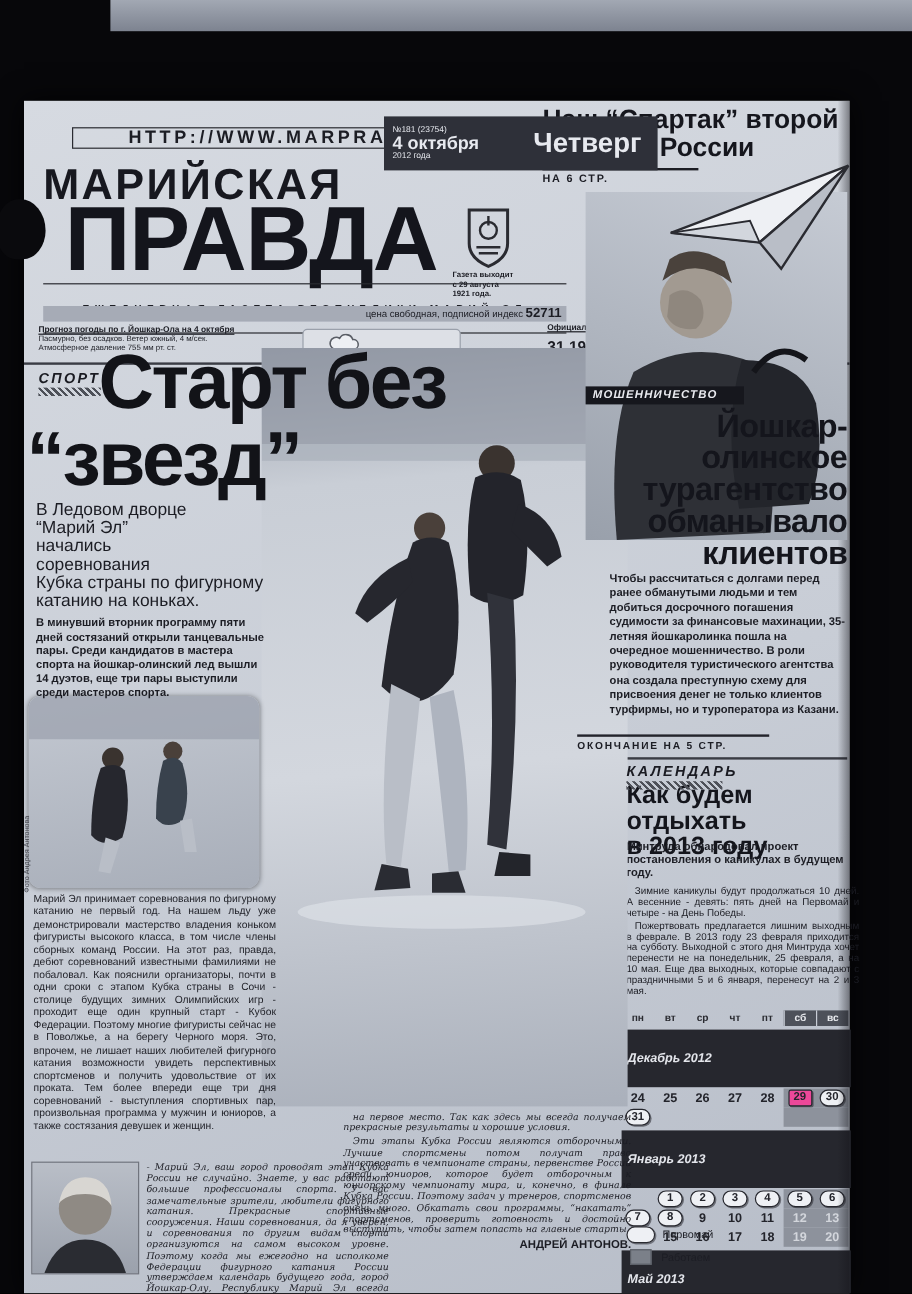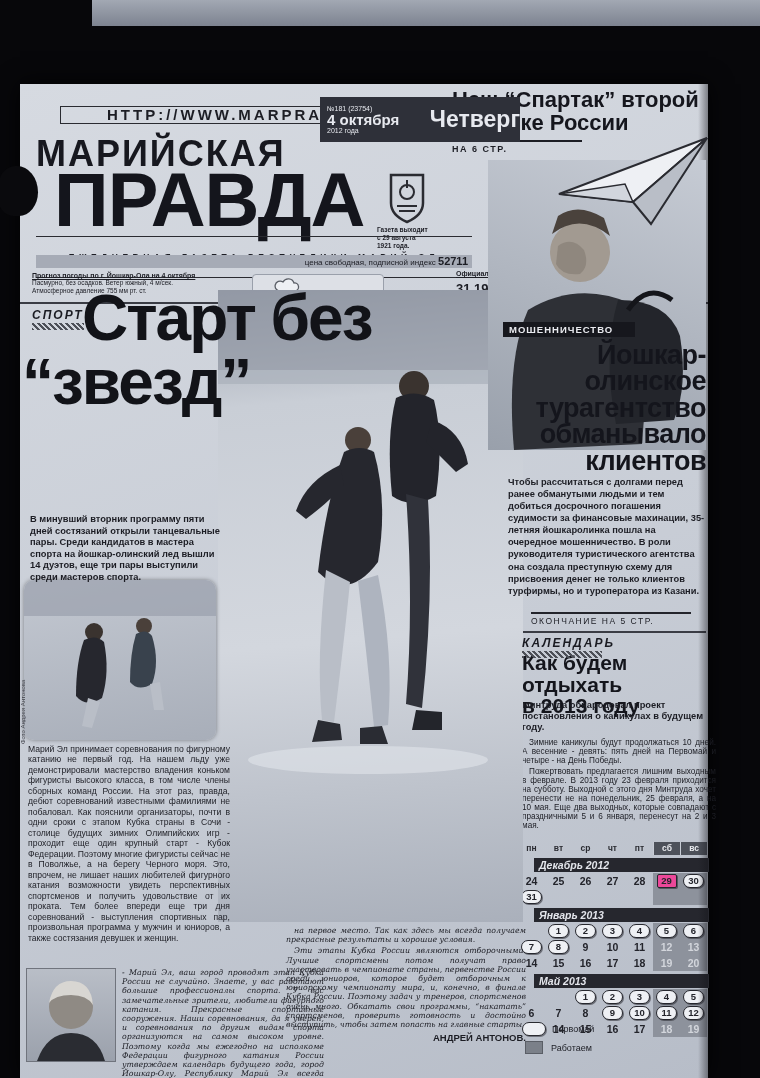--- a/index.html
+++ b/index.html
@@ -12,27 +12,27 @@
          box-shadow:0 0 22px rgba(0,0,0,.85);}
   .paper::after{content:"";position:absolute;right:0;top:0;width:10px;height:100%;
                 background:linear-gradient(to right,rgba(0,0,0,0),rgba(20,20,25,.45));}
   .abs{position:absolute;}
   .pre{white-space:pre-line;}
   .scan-blob{left:-22px;top:82px;width:40px;height:50px;background:#0a0a0d;border-radius:45% 55% 50% 40%;z-index:6;}
 
   
   .url-box{left:40px;top:22px;width:256px;height:16px;border:1.5px solid #2a2b31;
            font-size:15px;font-weight:bold;letter-spacing:3px;text-align:left;line-height:16px;padding-left:46px;}
-  .issue-box{left:300px;top:13px;width:200px;height:45px;background:#2e3039;color:#e7e9ef;
+  .issue-box{left:300px;top:13px;width:228px;height:45px;background:#2e3039;color:#e7e9ef;
              display:flex;align-items:center;z-index:2;}
   .issue-left{padding-left:7px;width:104px;}
   .issue-no{font-size:7px;}
   .issue-date{font-size:15px;font-weight:bold;line-height:1.05;}
   .issue-year{font-size:7px;}
-  .issue-day{flex:1;font-size:23px;font-weight:bold;text-align:right;}
+  .issue-day{flex:1;font-size:23px;font-weight:bold;text-align:center;}
   .brand1{left:16px;top:52px;font-size:36px;font-weight:800;letter-spacing:2px;color:#17181f;line-height:1;}
   .brand2{left:34px;top:78px;font-size:76px;font-weight:800;letter-spacing:-1px;color:#14151c;line-height:1;}
   .emblem{left:365px;top:88px;width:44px;height:52px;}
   .emblem-cap{left:357px;top:142px;width:96px;font-size:6.5px;font-weight:bold;line-height:1.25;}
   .tagline{left:16px;top:152px;width:436px;border-top:1.5px solid #2a2b31;border-bottom:1.5px solid #2a2b31;
            padding:15px 0;font-size:8.5px;font-weight:bold;letter-spacing:4.5px;text-align:center;}
   .price-strip{left:16px;top:171px;width:436px;height:13px;background:#a6abb6;font-size:8px;
                text-align:right;line-height:13px;padding-right:4px;box-sizing:border-box;}
   .price-strip b{font-size:11px;}
 
@@ -88,42 +88,42 @@
   .quote1{left:102px;top:884px;width:202px;font-size:7.8px;line-height:1.18;z-index:3;
           font-family:"DejaVu Serif",serif;font-style:italic;text-align:justify;}
   .quote2{left:266px;top:842px;width:240px;font-size:7.8px;line-height:1.18;z-index:3;
           font-family:"DejaVu Serif",serif;font-style:italic;text-align:justify;}
   .quote2 p{margin:0 0 2px 0;text-indent:8px;}
   .byline{text-align:right;font-family:"Liberation Sans",sans-serif;font-style:normal;
           font-weight:bold;font-size:9.5px;margin-top:3px;}
 
   
   .fraud-label{left:468px;top:238px;width:132px;background:#16171d;color:#e9eaef;font-size:9.5px;
-               font-weight:bold;letter-spacing:1px;padding:2px 6px;z-index:4;box-sizing:border-box;margin-left:15px;}
+               font-weight:bold;font-style:italic;letter-spacing:1px;padding:2px 6px;z-index:4;box-sizing:border-box;}
   .fraud-headline{left:470px;top:258px;width:216px;font-size:27px;font-weight:800;line-height:.98;
                   text-align:right;letter-spacing:-.5px;color:#14151c;z-index:4;}
   .fraud-body{left:488px;top:392px;width:198px;font-size:9.3px;font-weight:bold;line-height:1.3;z-index:4;}
-  .okonchanie{left:511px;top:528px;width:160px;border-top:2px solid #23242b;padding-top:2px;
-              font-size:8.5px;font-weight:normal;letter-spacing:1.5px;z-index:4;}
+  .okonchanie{left:461px;top:528px;width:160px;border-top:2px solid #23242b;padding-top:2px;
+              font-size:8.5px;font-weight:bold;letter-spacing:1.5px;z-index:4;}
   .col-divider{left:488px;top:547px;width:198px;height:2px;background:#3a3c44;}
 
   
   .cal-label{left:502px;top:552px;width:80px;z-index:4;}
   .cal-headline{left:502px;top:568px;width:200px;font-size:21px;font-weight:800;line-height:1.03;color:#14151c;}
   .cal-subhead{left:502px;top:616px;width:190px;font-size:9.3px;font-weight:bold;line-height:1.2;}
   .cal-body{left:502px;top:654px;width:194px;font-size:8.2px;line-height:1.1;text-align:justify;}
   .cal-body p{margin:0 0 2px 0;text-indent:7px;}
 
   .cal-table{left:498px;top:758px;width:191px;}
   .cal-wd-row,.cal-row{display:flex;}
   .cal-wd{width:27px;height:13px;font-size:8.5px;font-weight:bold;text-align:center;line-height:13px;
           color:#2a2b31;margin-right:0;}
   .cal-wd.wknd-h{background:#4d515a;color:#e8eaee;border-left:1px solid #c8cdd6;box-sizing:border-box;}
   .cal-month-h{background:#26272e;color:#e3e5eb;font-weight:bold;font-style:italic;font-size:10.5px;
-               padding:1px 5px;margin:3px 0 1px 16px;}
+               padding:18px 5px;margin:3px 0 1px 0;}
   .cal-cell{width:27px;height:16px;display:flex;align-items:center;justify-content:center;
             font-size:10.5px;font-weight:bold;color:#23242b;}
   .cal-cell.wknd{background:#8d929c;}
   .day{display:inline-block;}
   .day.rest{min-width:15px;padding:0 2px;height:12px;line-height:12px;border-radius:8px;background:#eef0f4;
             border:1.5px solid #26272e;font-size:9.5px;text-align:center;box-shadow:1px 1px 0 rgba(40,40,48,.55);}
   .day.work{min-width:14px;padding:0 2px;height:12px;line-height:12px;border-radius:2px;background:#ec4899;
             border:1.5px solid #26272e;font-size:9.5px;text-align:center;box-shadow:1px 1px 0 rgba(40,40,48,.55);}
   .day.dim{color:#d3d6dc;}
   .legend{left:502px;top:938px;z-index:3;}
@@ -237,20 +237,26 @@
         <polygon points="4,62 70,52 78,70" fill="#d2d6dd" stroke="#2a2b31" stroke-width="1.5"></polygon>
       </svg>
     </div>
 
     <div class="sport-label abs">
       <div class="sect-label">СПОРТ</div>
       <div class="hatch"></div>
     </div>
     <div class="headline1 abs">Старт без</div>
     <div class="headline2 abs">“звезд”</div>
+    <div class="lede abs pre">В Ледовом дворце
+“Марий Эл”
+начались
+соревнования
+Кубка страны по фигурному
+катанию на коньках.</div>
     <div class="intro-bold abs">В минувший вторник программу пяти дней состязаний открыли танцевальные пары. Среди кандидатов в мастера спорта на йошкар-олинский лед вышли 14 дуэтов, еще три пары выступили среди мастеров спорта.</div>
 
     <div class="inset-back photo abs">
       <svg width="192" height="160" viewBox="0 0 192 160">
         <rect x="0" y="0" width="192" height="36" fill="#9aa0ac" opacity=".7"></rect>
         <circle cx="70" cy="52" r="9" fill="#3a332f"></circle>
         <path d="M60 60 q12 -6 20 2 q6 30 -2 56 q-16 10 -26 -2 q0 -34 8 -56 z" fill="#26272e"></path>
         <circle cx="120" cy="46" r="8" fill="#4a403a"></circle>
         <path d="M112 54 q10 -6 16 2 q8 26 0 48 q-14 8 -22 -2 q0 -28 6 -48 z" fill="#39424d"></path>
         <path d="M64 118 l-6 28 l10 2 l8 -26 z M126 104 l4 26 l10 0 l-4 -28 z" fill="#b9bec7"></path>

